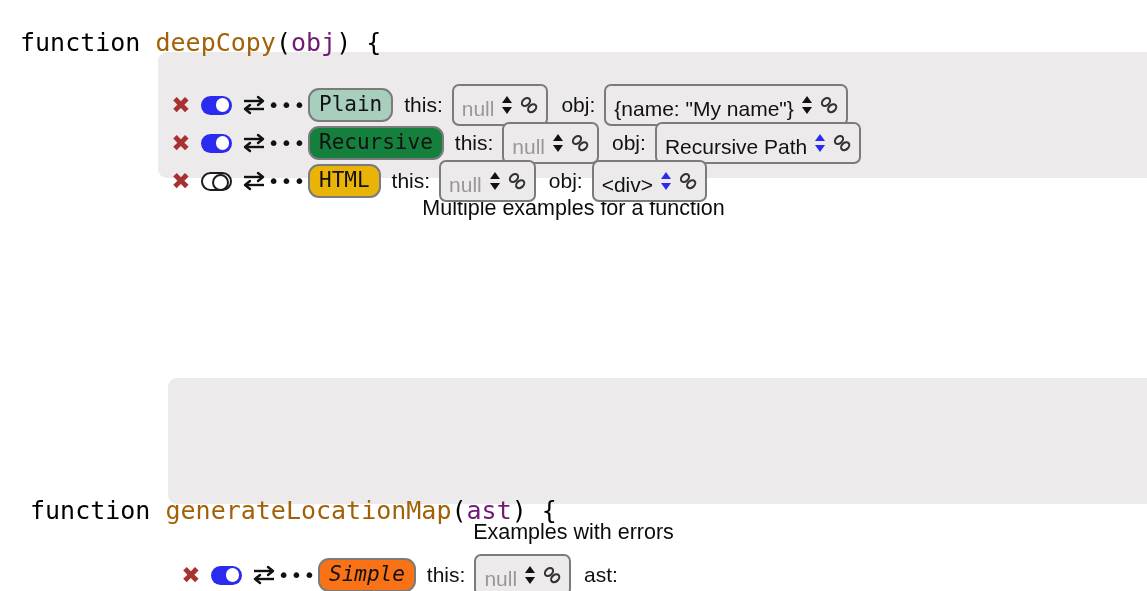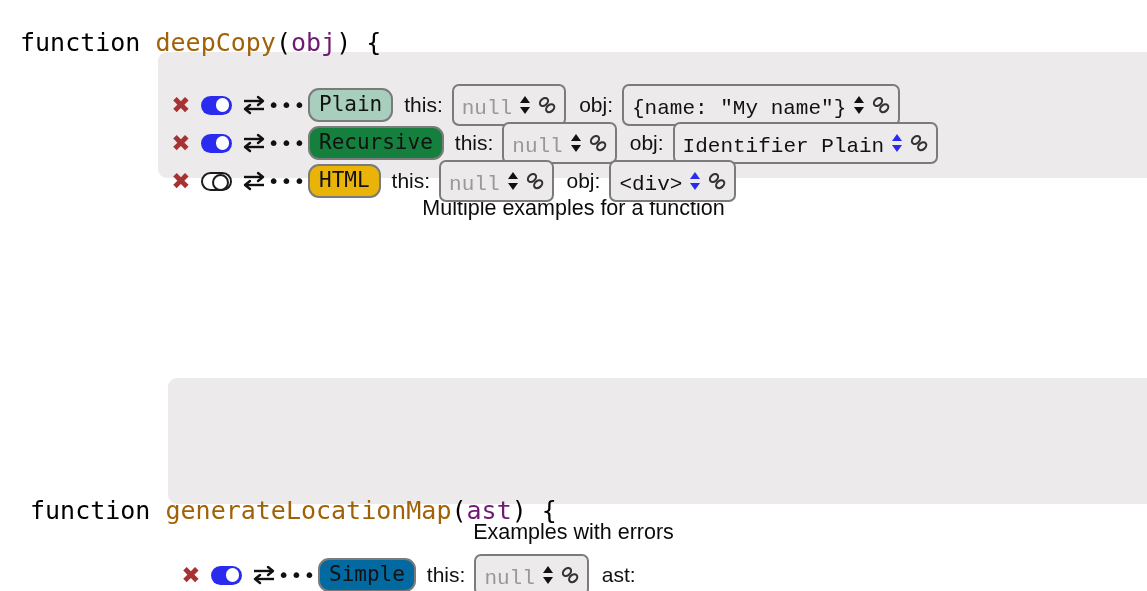--- a/index.html
+++ b/index.html
@@ -98,21 +98,21 @@
   .field{
     display:inline-flex;align-items:center;
     border:2px solid #7b7b7b;
     border-radius:7px;
     background:#eceaea;
     padding:1px 7px 2px 8px;
     margin-right:13px;
     flex:none;
   }
   .field .val{
-    font-family:Liberation Mono, monospace;
+    font-family:Liberation Sans, sans-serif;
     font-size:21px;line-height:27px;color:#111;margin-right:7px;margin-top:8px;
   }
   .field .val.placeholder{color:#999797;}
   .spin{width:12px;height:22px;margin-right:6px;flex:none;}
   .link{width:20px;height:20px;flex:none;}
 
   
   .caption{
     position:absolute;
     font-family:"Liberation Sans",sans-serif;
@@ -204,21 +204,21 @@
           </span>
           <span class="link ico">
             <svg width="20" height="20" viewBox="0 0 20 20">
               <ellipse cx="7" cy="7" rx="4.6" ry="3.3" transform="rotate(-42 7 7)" stroke="#333" stroke-width="2.1" fill="none"></ellipse>
               <ellipse cx="13.2" cy="13.2" rx="4.6" ry="3.3" transform="rotate(-42 13.2 13.2)" stroke="#333" stroke-width="2.1" fill="none"></ellipse>
             </svg>
           </span>
         </span>
         <span class="plabel">obj:</span>
         <span class="field">
-          <span class="val">Identifier Plain</span>
+          <span class="val">Recursive Path</span>
           <span class="spin ico">
             <svg width="12" height="22" viewBox="0 0 12 22">
               <path d="M6 2 L11 9 H1 Z" fill="#2b2bf0"></path>
               <path d="M6 20 L11 13 H1 Z" fill="#2b2bf0"></path>
             </svg>
           </span>
           <span class="link ico">
             <svg width="20" height="20" viewBox="0 0 20 20">
               <ellipse cx="7" cy="7" rx="4.6" ry="3.3" transform="rotate(-42 7 7)" stroke="#333" stroke-width="2.1" fill="none"></ellipse>
               <ellipse cx="13.2" cy="13.2" rx="4.6" ry="3.3" transform="rotate(-42 13.2 13.2)" stroke="#333" stroke-width="2.1" fill="none"></ellipse>
@@ -286,21 +286,21 @@
         </span>
         <span class="swap ico">
           <svg width="26" height="22" viewBox="0 0 26 22">
             <path d="M3 7 H21" stroke="#111" stroke-width="2.4" fill="none"></path>
             <path d="M17 3 L22 7 L17 11" stroke="#111" stroke-width="2.4" fill="none" stroke-linecap="round" stroke-linejoin="round"></path>
             <path d="M23 15 H5" stroke="#111" stroke-width="2.4" fill="none"></path>
             <path d="M9 11 L4 15 L9 19" stroke="#111" stroke-width="2.4" fill="none" stroke-linecap="round" stroke-linejoin="round"></path>
           </svg>
         </span>
         <span class="dots ico">•••</span>
-        <span class="chip" style="background: #0369a1;">Simple</span>
+        <span class="chip" style="background: #f97316; font-style: italic;">Simple</span>
         <span class="plabel">this:</span>
         <span class="field">
           <span class="val placeholder">null</span>
           <span class="spin ico">
             <svg width="12" height="22" viewBox="0 0 12 22">
               <path d="M6 2 L11 9 H1 Z" fill="#111111"></path>
               <path d="M6 20 L11 13 H1 Z" fill="#111111"></path>
             </svg>
           </span>
           <span class="link ico">

